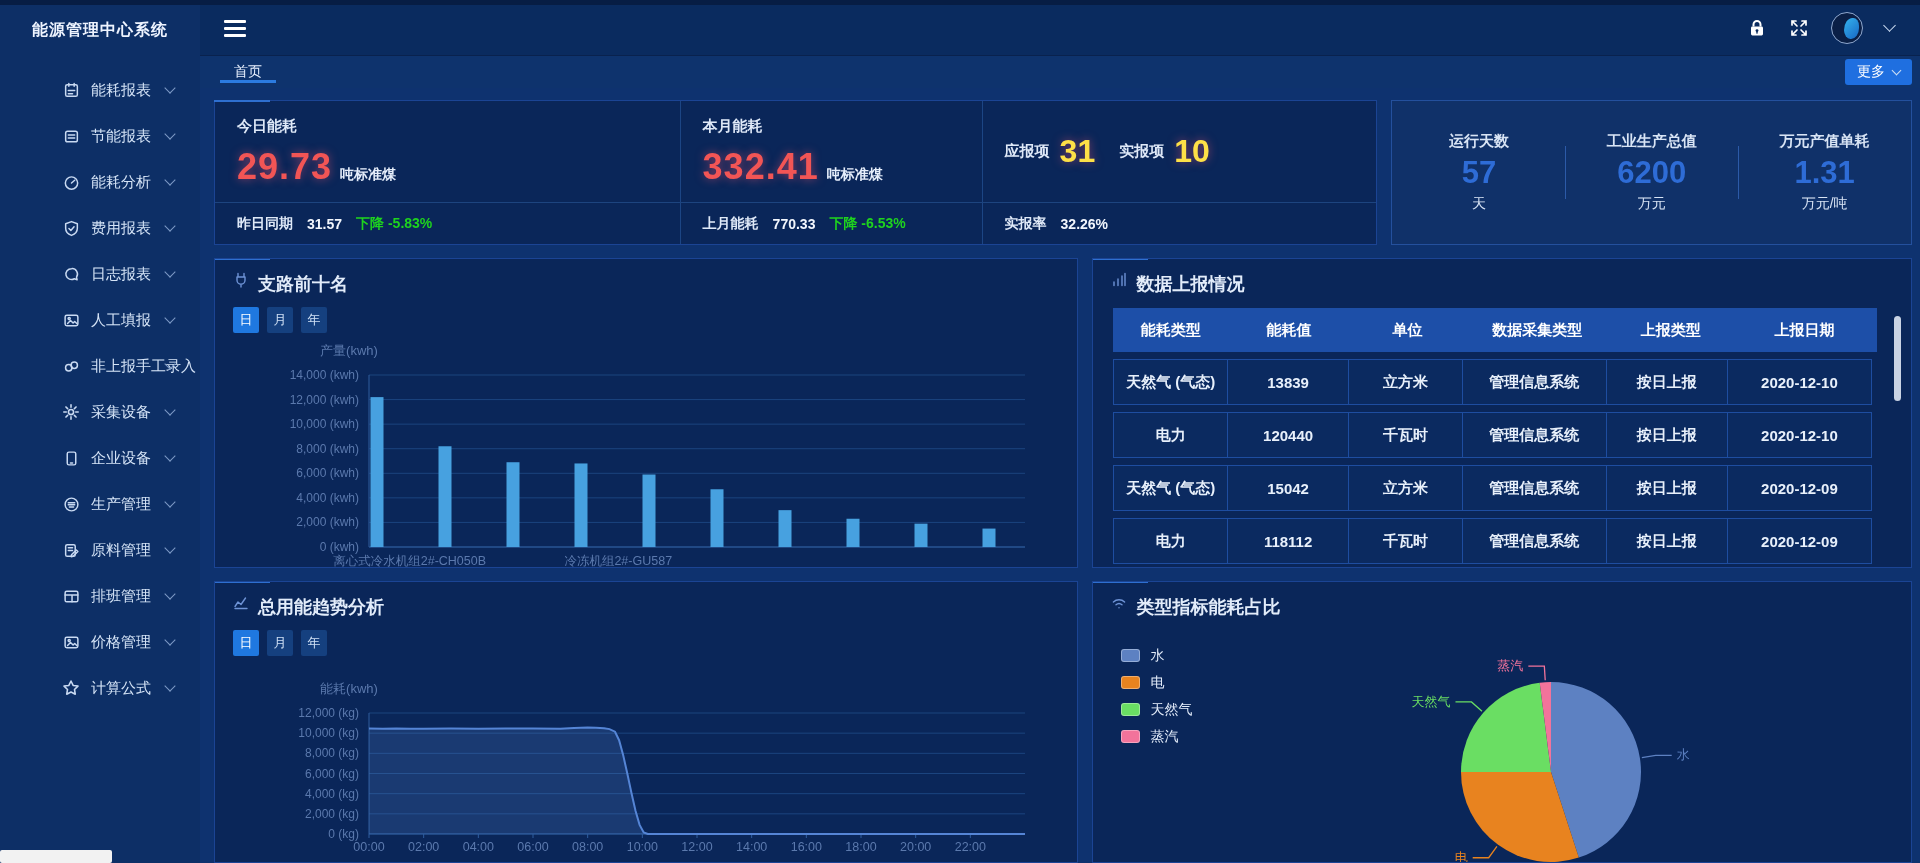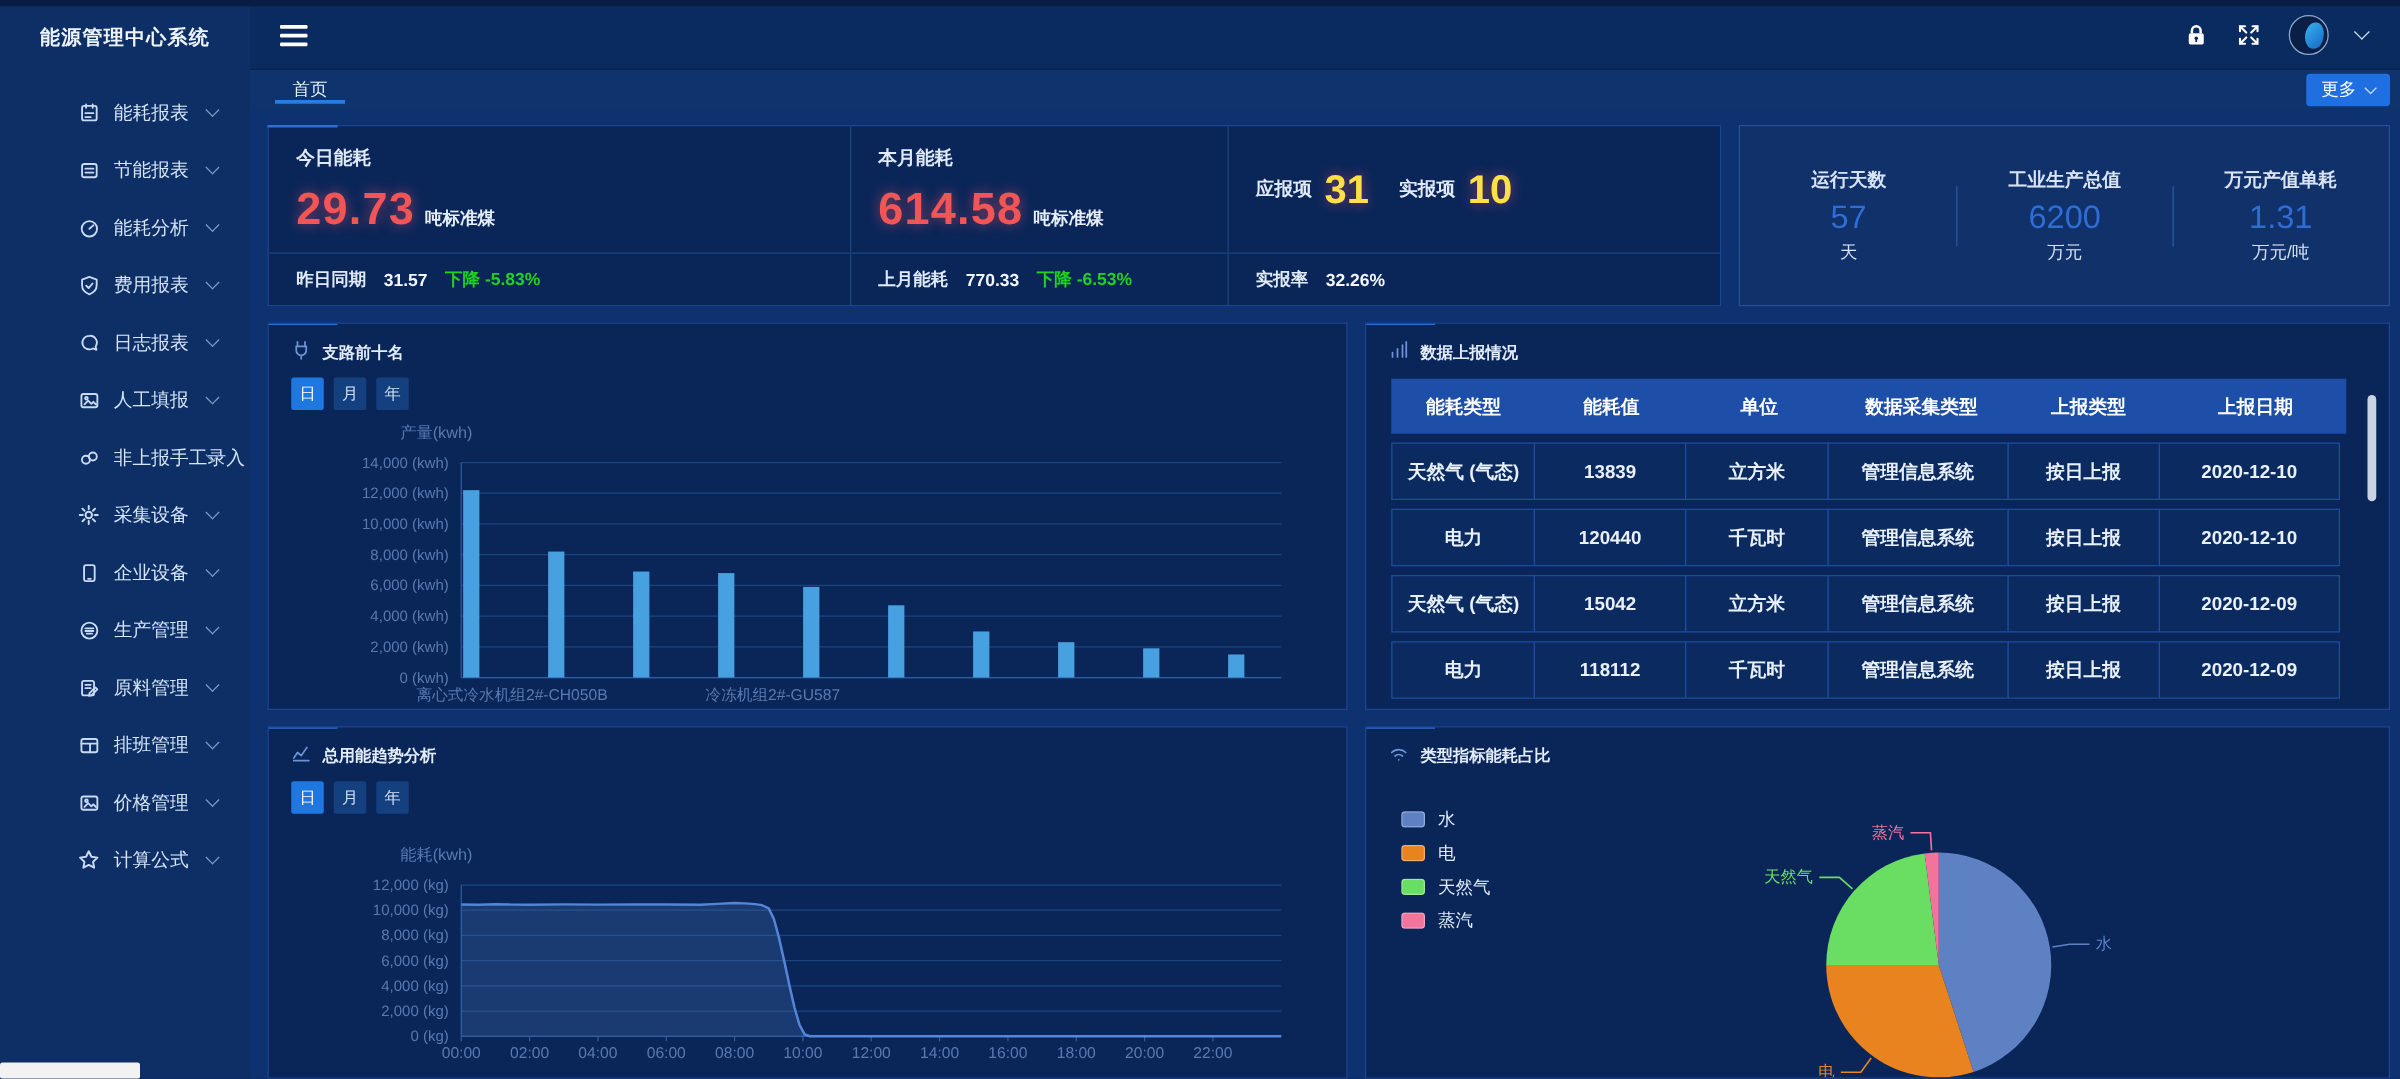--- a/index.html
+++ b/index.html
@@ -67,31 +67,31 @@
   .kb.c2 { width:26%; border-left:1px solid #1c4584; }
   .kb.c3 { width:34%; border-left:1px solid #1c4584; }
   .kb-label { color:#dfe9f8; font-weight:700; }
   .kb-val { color:#f2f6fd; font-weight:700; }
   .kb-trend { color:#1ed31e; font-weight:700; }
 
   .stats-panel { flex:1; background:#103169; border:1px solid #24509d; display:flex; align-items:center; }
   .stat { flex:1; text-align:center; position:relative; }
   .stat + .stat::before { content:""; position:absolute; left:0; top:14px; bottom:14px; width:1px; background:#2c5aa8; }
   .stat-label { color:#d8e4f5; font-size:15px; font-weight:700; }
-  .stat-value { color:#2e6cd6; font-size:26px; font-weight:400; margin:4px 0; }
+  .stat-value { color:#2e6cd6; font-size:31px; font-weight:700; margin:4px 0; }
   .stat-unit { color:#d8e4f5; font-size:14px; }
 
   
   .row2, .row3 { display:flex; gap:14px; margin-top:13px; }
   .row2 { height:310px; }
   .row3 { height:282px; }
   .panel { background:#0a2659; border:1px solid #1b4494; position:relative; overflow:hidden; }
   .panel.left { flex:1.055; }
   .panel.right { flex:1; }
-  .panel-header { display:flex; align-items:flex-end; gap:9px; padding:13px 0 0 18px; color:#e2ecfa; font-size:13px; font-weight:700; }
+  .panel-header { display:flex; align-items:flex-start; gap:9px; padding:13px 0 0 18px; color:#e2ecfa; font-size:18px; font-weight:700; }
   .panel-header svg { stroke:#6e93d6; fill:none; stroke-width:1.4; stroke-linecap:round; stroke-linejoin:round; }
   .toggles { display:flex; gap:8px; margin:11px 0 0 18px; }
   .toggle { width:26px; height:26px; display:flex; align-items:center; justify-content:center; font-size:13px;
     color:#cfe0f5; background:#15407f; border-radius:2px; cursor:pointer; }
   .toggle.active { background:#1f78e0; color:#fff; }
   .chart-svg { display:block; margin:6px 0 0 4px; }
   .chart-svg text { font-family:"Liberation Sans","DejaVu Sans",sans-serif; }
 
   
   .table-wrap { margin:12px 34px 0 20px; position:relative; }
@@ -313,21 +313,21 @@
             <div class="kpi-col c1">
               <div class="kpi-label">今日能耗</div>
               <div class="kpi-valrow">
                 <span class="kpi-value">29.73</span>
                 <span class="kpi-unit">吨标准煤</span>
               </div>
             </div>
             <div class="kpi-col c2">
               <div class="kpi-label">本月能耗</div>
               <div class="kpi-valrow">
-                <span class="kpi-value">614.58</span>
+                <span class="kpi-value">332.41</span>
                 <span class="kpi-unit">吨标准煤</span>
               </div>
             </div>
             <div class="kpi-col c3">
               <span class="rep-label">应报项</span>
               <span class="rep-num">31</span>
               <span class="rep-label">实报项</span>
               <span class="rep-num">10</span>
             </div>
           </div>

